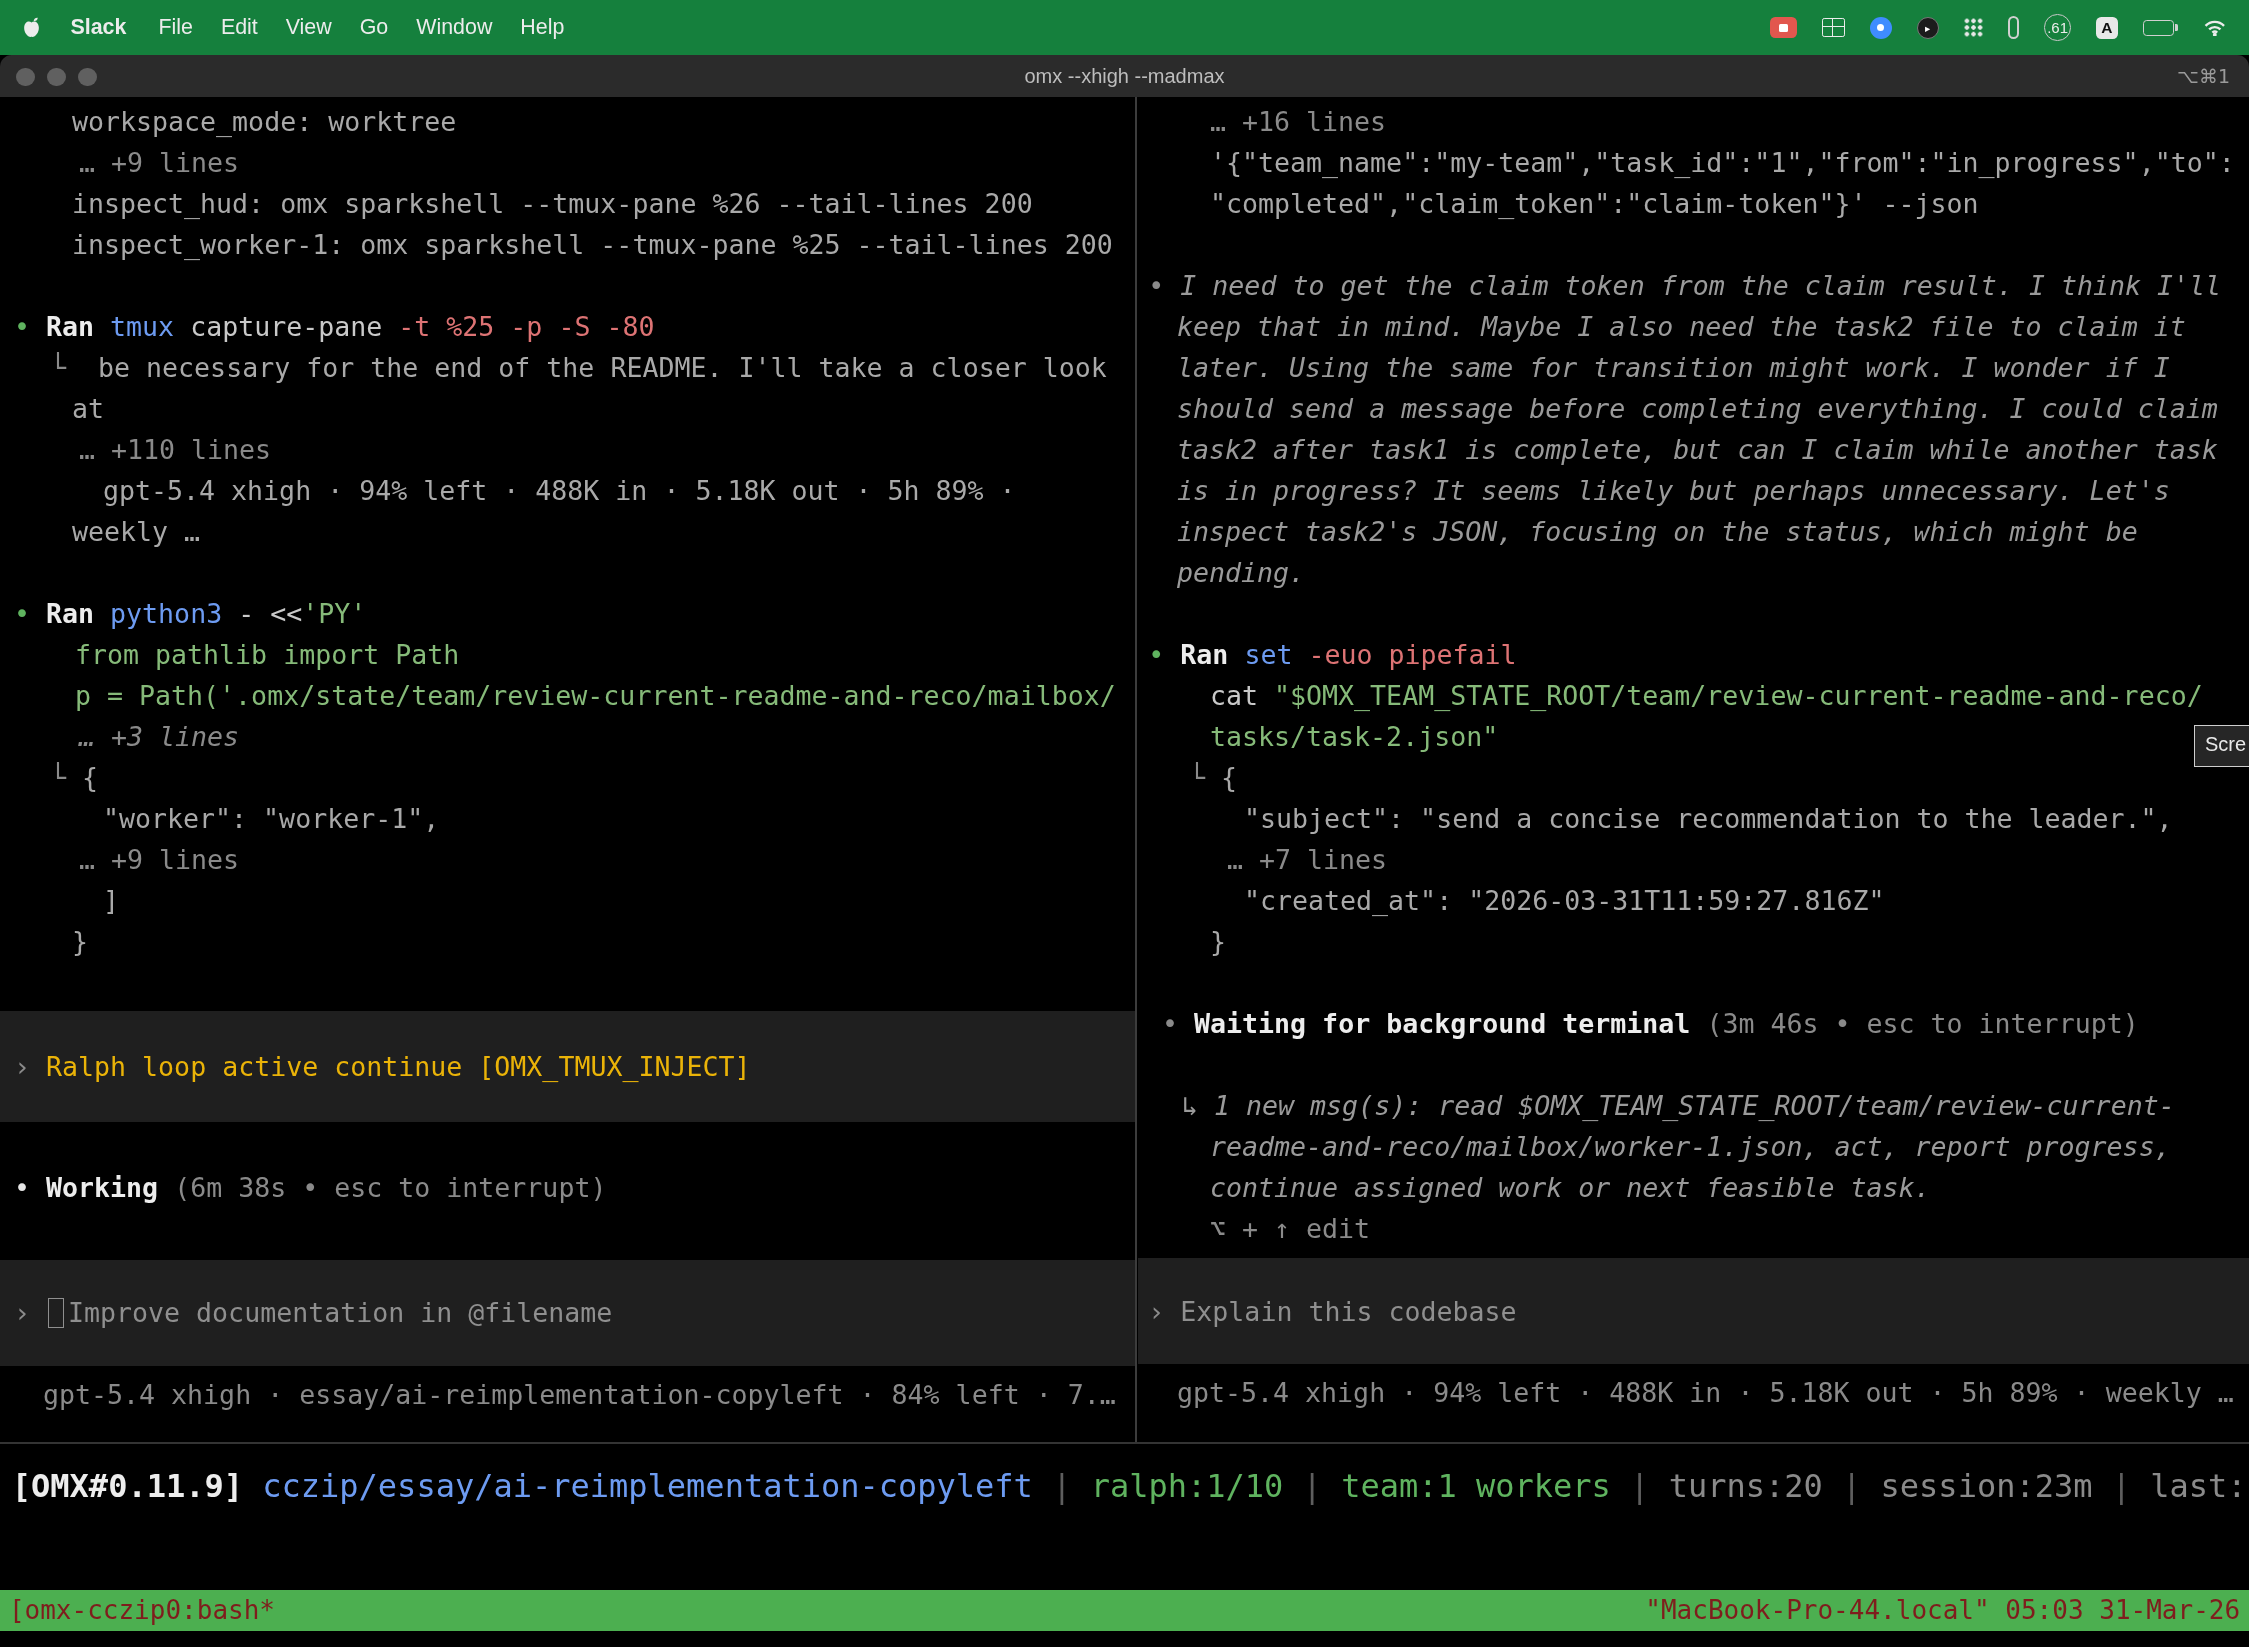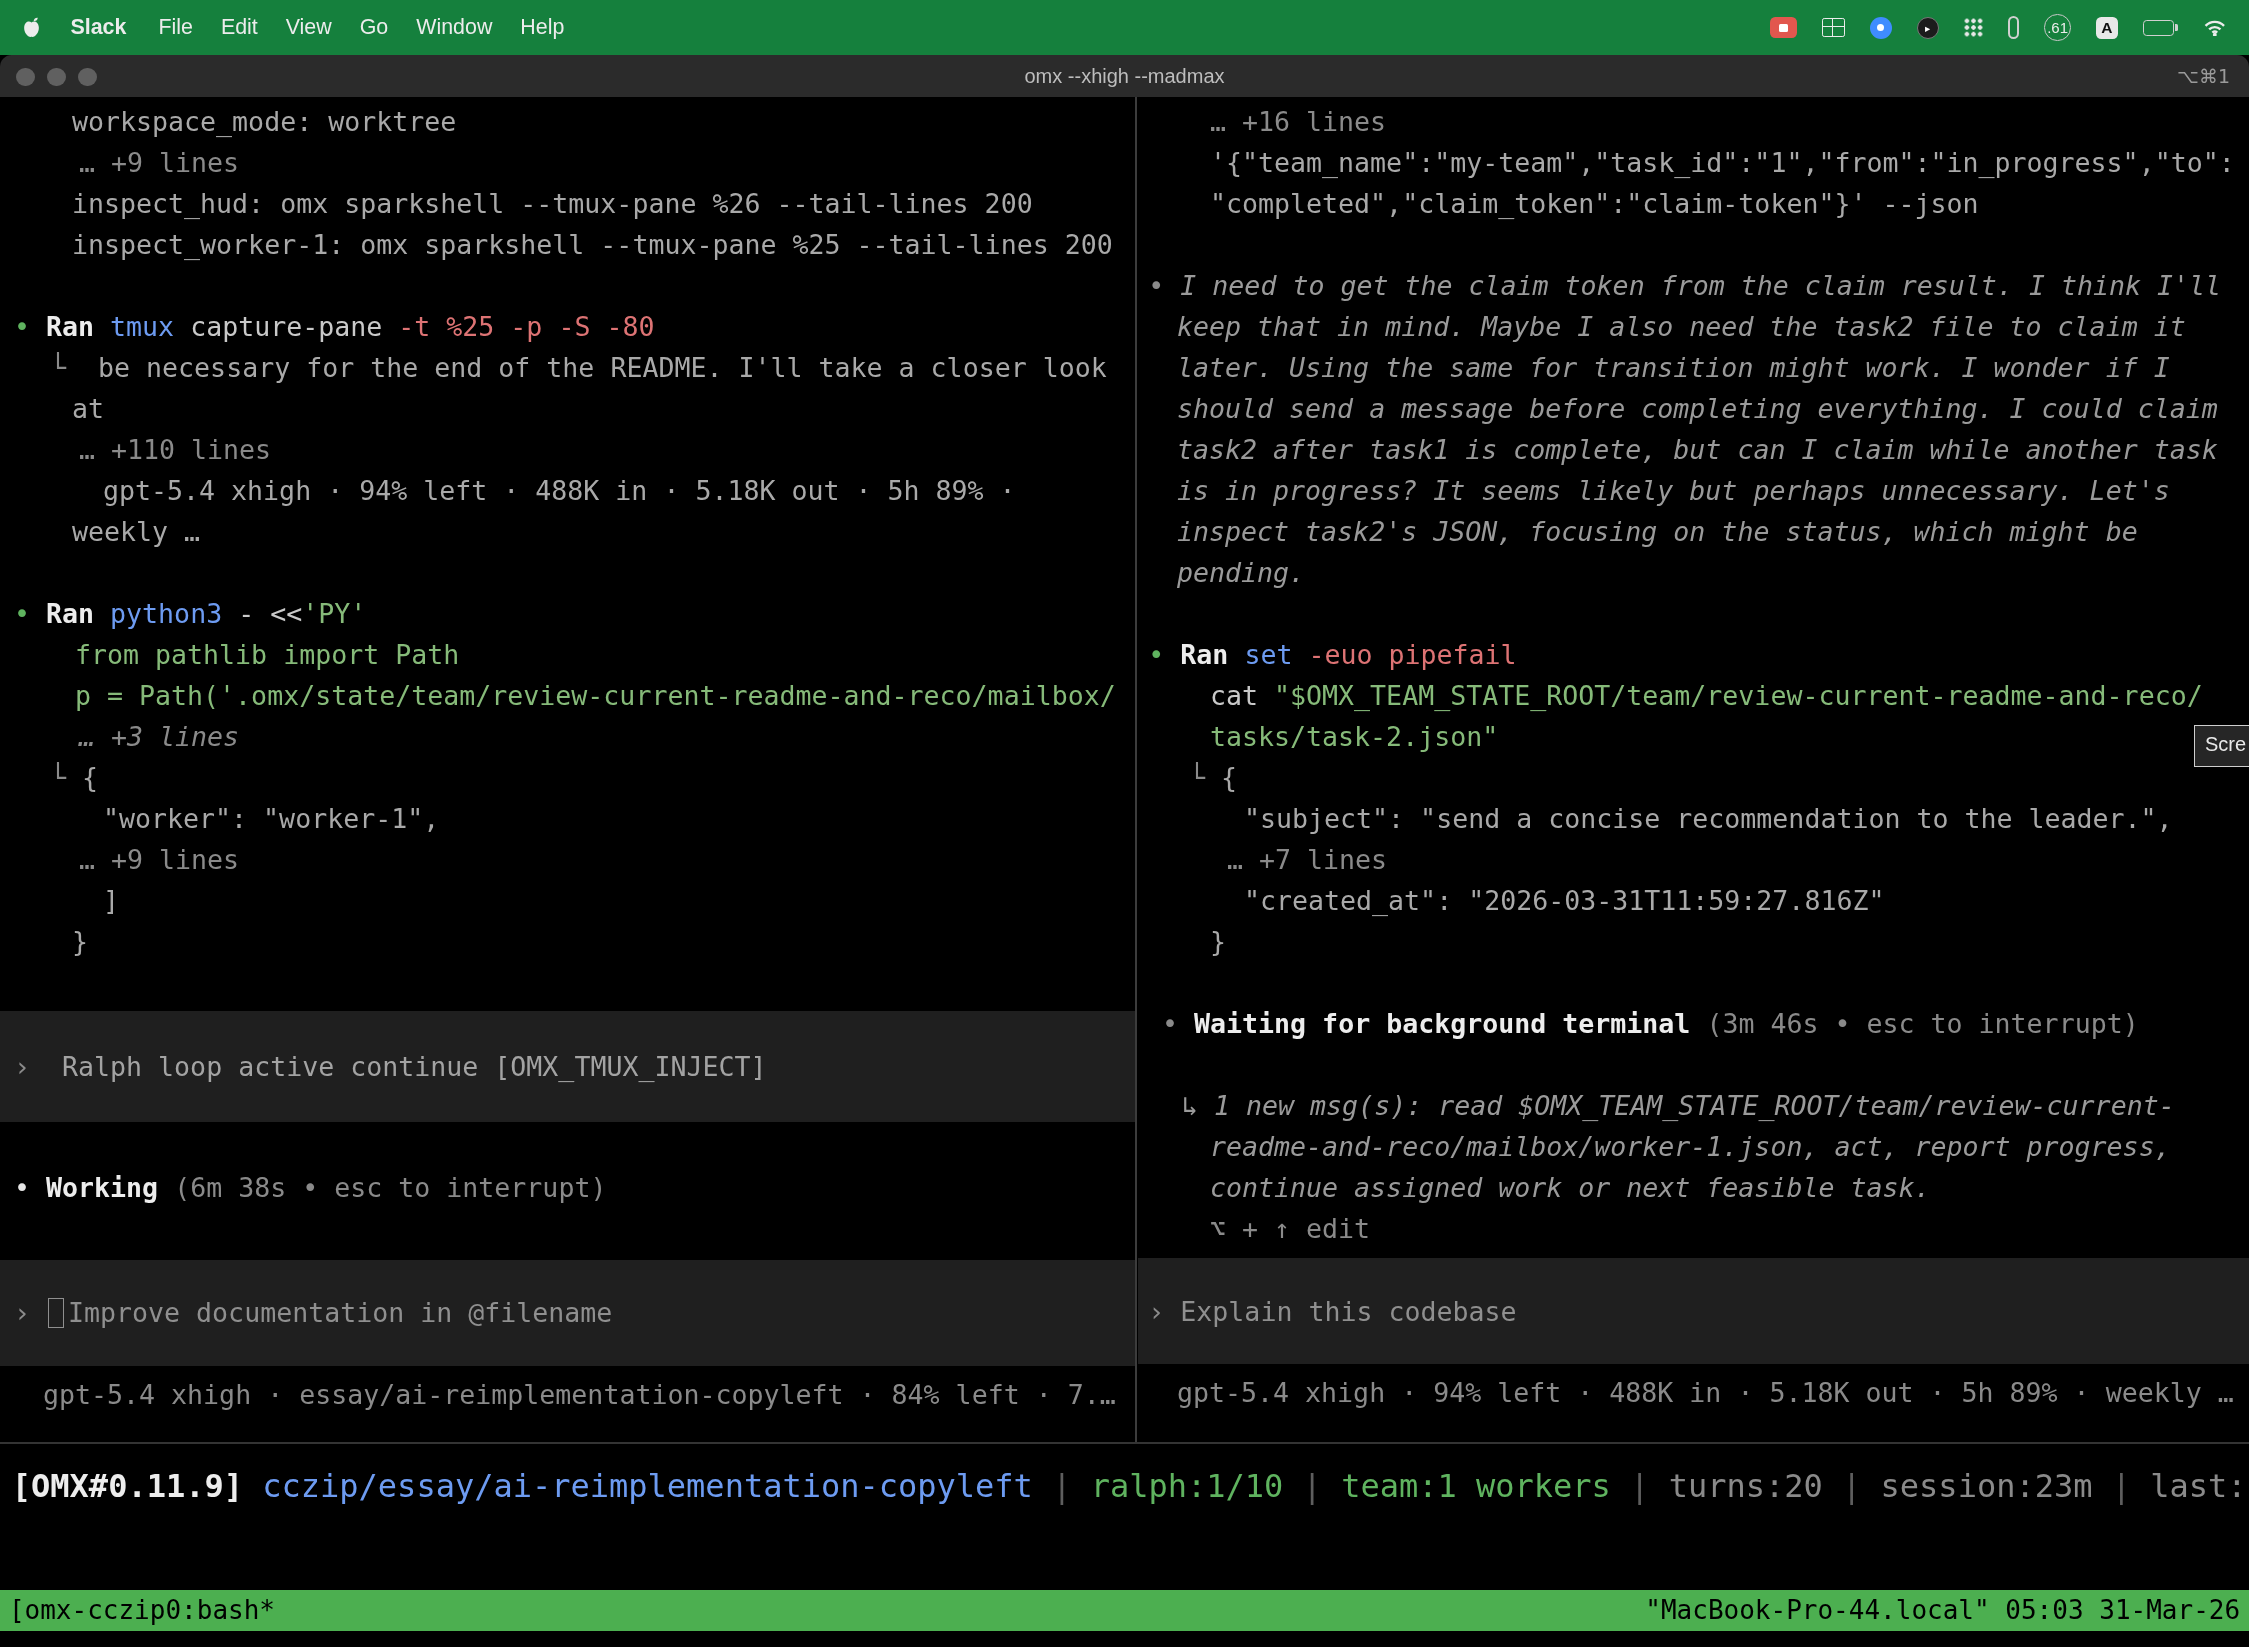--- a/index.html
+++ b/index.html
@@ -53,34 +53,34 @@
   .term{position:absolute;top:97px;left:0;width:2250px;height:1345px;background:#000;overflow:hidden;}
   .pane{position:absolute;top:0;bottom:0;overflow:hidden;}
   .pane-left{left:0;width:1135px;}
   .pane-right{left:1138px;width:1112px;}
   .vdivider{position:absolute;left:1135px;top:0;height:1345px;width:2.2px;background:#3c3c3c;}
   .tl{height:41px;line-height:41px;white-space:pre;font-size:26.6px;overflow:hidden;}
   .lines-first{margin-top:3.7px;}
   .strip{background:#1f1f1f;display:flex;align-items:center;font-size:26.6px;white-space:pre;}
   .chev{color:#8a8a8a;}
   .strip-queued{height:111px;margin-top:49px;padding-left:14px;}
-  .queued-text{color:#a3a3a3;margin-left:16px;}
+  .queued-text{color:#eab308;}
   .lines-working{margin-top:45px;}
   .strip-input-left{height:106px;margin-top:52px;padding-left:14px;}
   .strip-input-right{height:106px;margin-top:9.6px;padding-left:10.3px;}
   .input-text{color:#8f8f8f;}
   .cursor-box{display:inline-block;width:14.8px;height:28px;border:1.5px solid #8f8f8f;margin:0 3.7px 0 1.5px;vertical-align:-5.2px;}
   .footer-line{margin-top:8px;height:41px;line-height:41px;font-size:26.6px;color:#8a8a8a;white-space:pre;overflow:hidden;}
   .footer-left{padding-left:43px;}
   .footer-right{padding-left:39px;}
 
   
   .hrule{position:absolute;top:1442px;left:0;right:0;height:1.5px;background:#343434;}
   .statusline{position:absolute;top:1466px;left:11.8px;right:8px;height:41px;line-height:41px;font-size:32px;white-space:pre;overflow:hidden;}
-  .tmuxbar{position:absolute;top:1590px;left:0;right:0;height:41px;background:#4caf50;color:#000000;
+  .tmuxbar{position:absolute;top:1590px;left:0;right:0;height:41px;background:#4caf50;color:#7f1d1d;
     font-size:26px;line-height:41px;display:flex;justify-content:space-between;
     padding:0 8.9px;box-sizing:border-box;white-space:pre;}
 
   
   .tooltip-scre{position:absolute;top:725px;right:0;height:40px;background:#262626;border:1.5px solid #cfcfcf;
     border-right:none;color:#e8e8e8;font-size:20px;line-height:37px;padding:0 3px 0 10.3px;
     font-family:"Liberation Sans","DejaVu Sans",sans-serif;z-index:50;}
 
   
   .c-def{color:#c9c9c9;}

